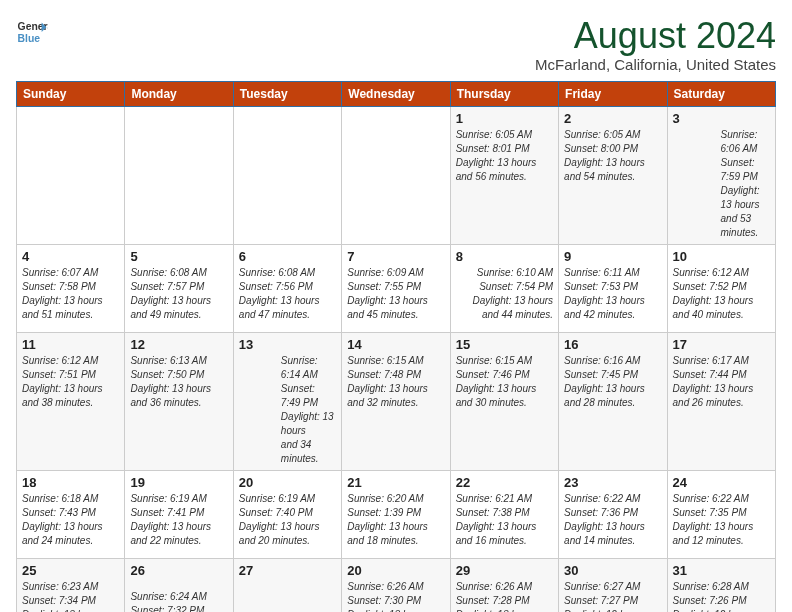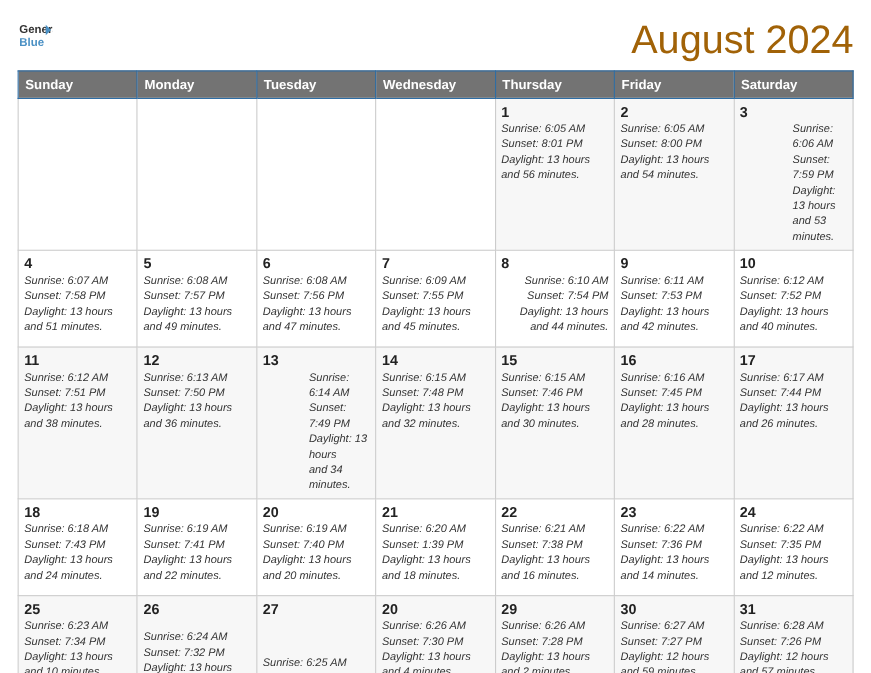--- a/index.html
+++ b/index.html
@@ -24,34 +24,34 @@
     .logo-icon {
       width: 32px;
       height: 32px;
     }
     .title-block {
       text-align: right;
     }
     .month-year {
       font-size: 36px;
       font-weight: normal;
-      color: #a16207;
+      color: #14532d;
       line-height: 1.1;
     }
     .location {
       font-size: 15px;
       color: #444;
     }
     table {
       width: 100%;
       border-collapse: collapse;
       table-layout: fixed;
     }
     thead th {
-      background-color: #737373;
+      background-color: #c2410c;
       color: #fff;
       font-size: 12px;
       font-weight: bold;
       text-align: left;
       padding: 5px 6px;
       border: 1px solid #2e6da4;
     }
     tbody td {
       border: 1px solid #ccc;
       vertical-align: top;
@@ -87,20 +87,21 @@
 <div class="header">
   <div class="logo">
     <svg class="logo-icon" viewBox="0 0 40 40">
       <text x="2" y="18" font-size="13" font-weight="bold" fill="#333">General</text>
       <text x="2" y="32" font-size="13" font-weight="bold" fill="#4a90c4">Blue</text>
       <polygon points="32,8 38,14 32,20" fill="#4a90c4"></polygon>
     </svg>
   </div>
   <div class="title-block">
     <div class="month-year">August 2024</div>
+    <div class="location">McFarland, California, United States</div>
   </div>
 </div>
 
 <table>
   <thead>
     <tr>
     <th>Sunday</th>
         <th>Monday</th>
         <th>Tuesday</th>
         <th>Wednesday</th>

